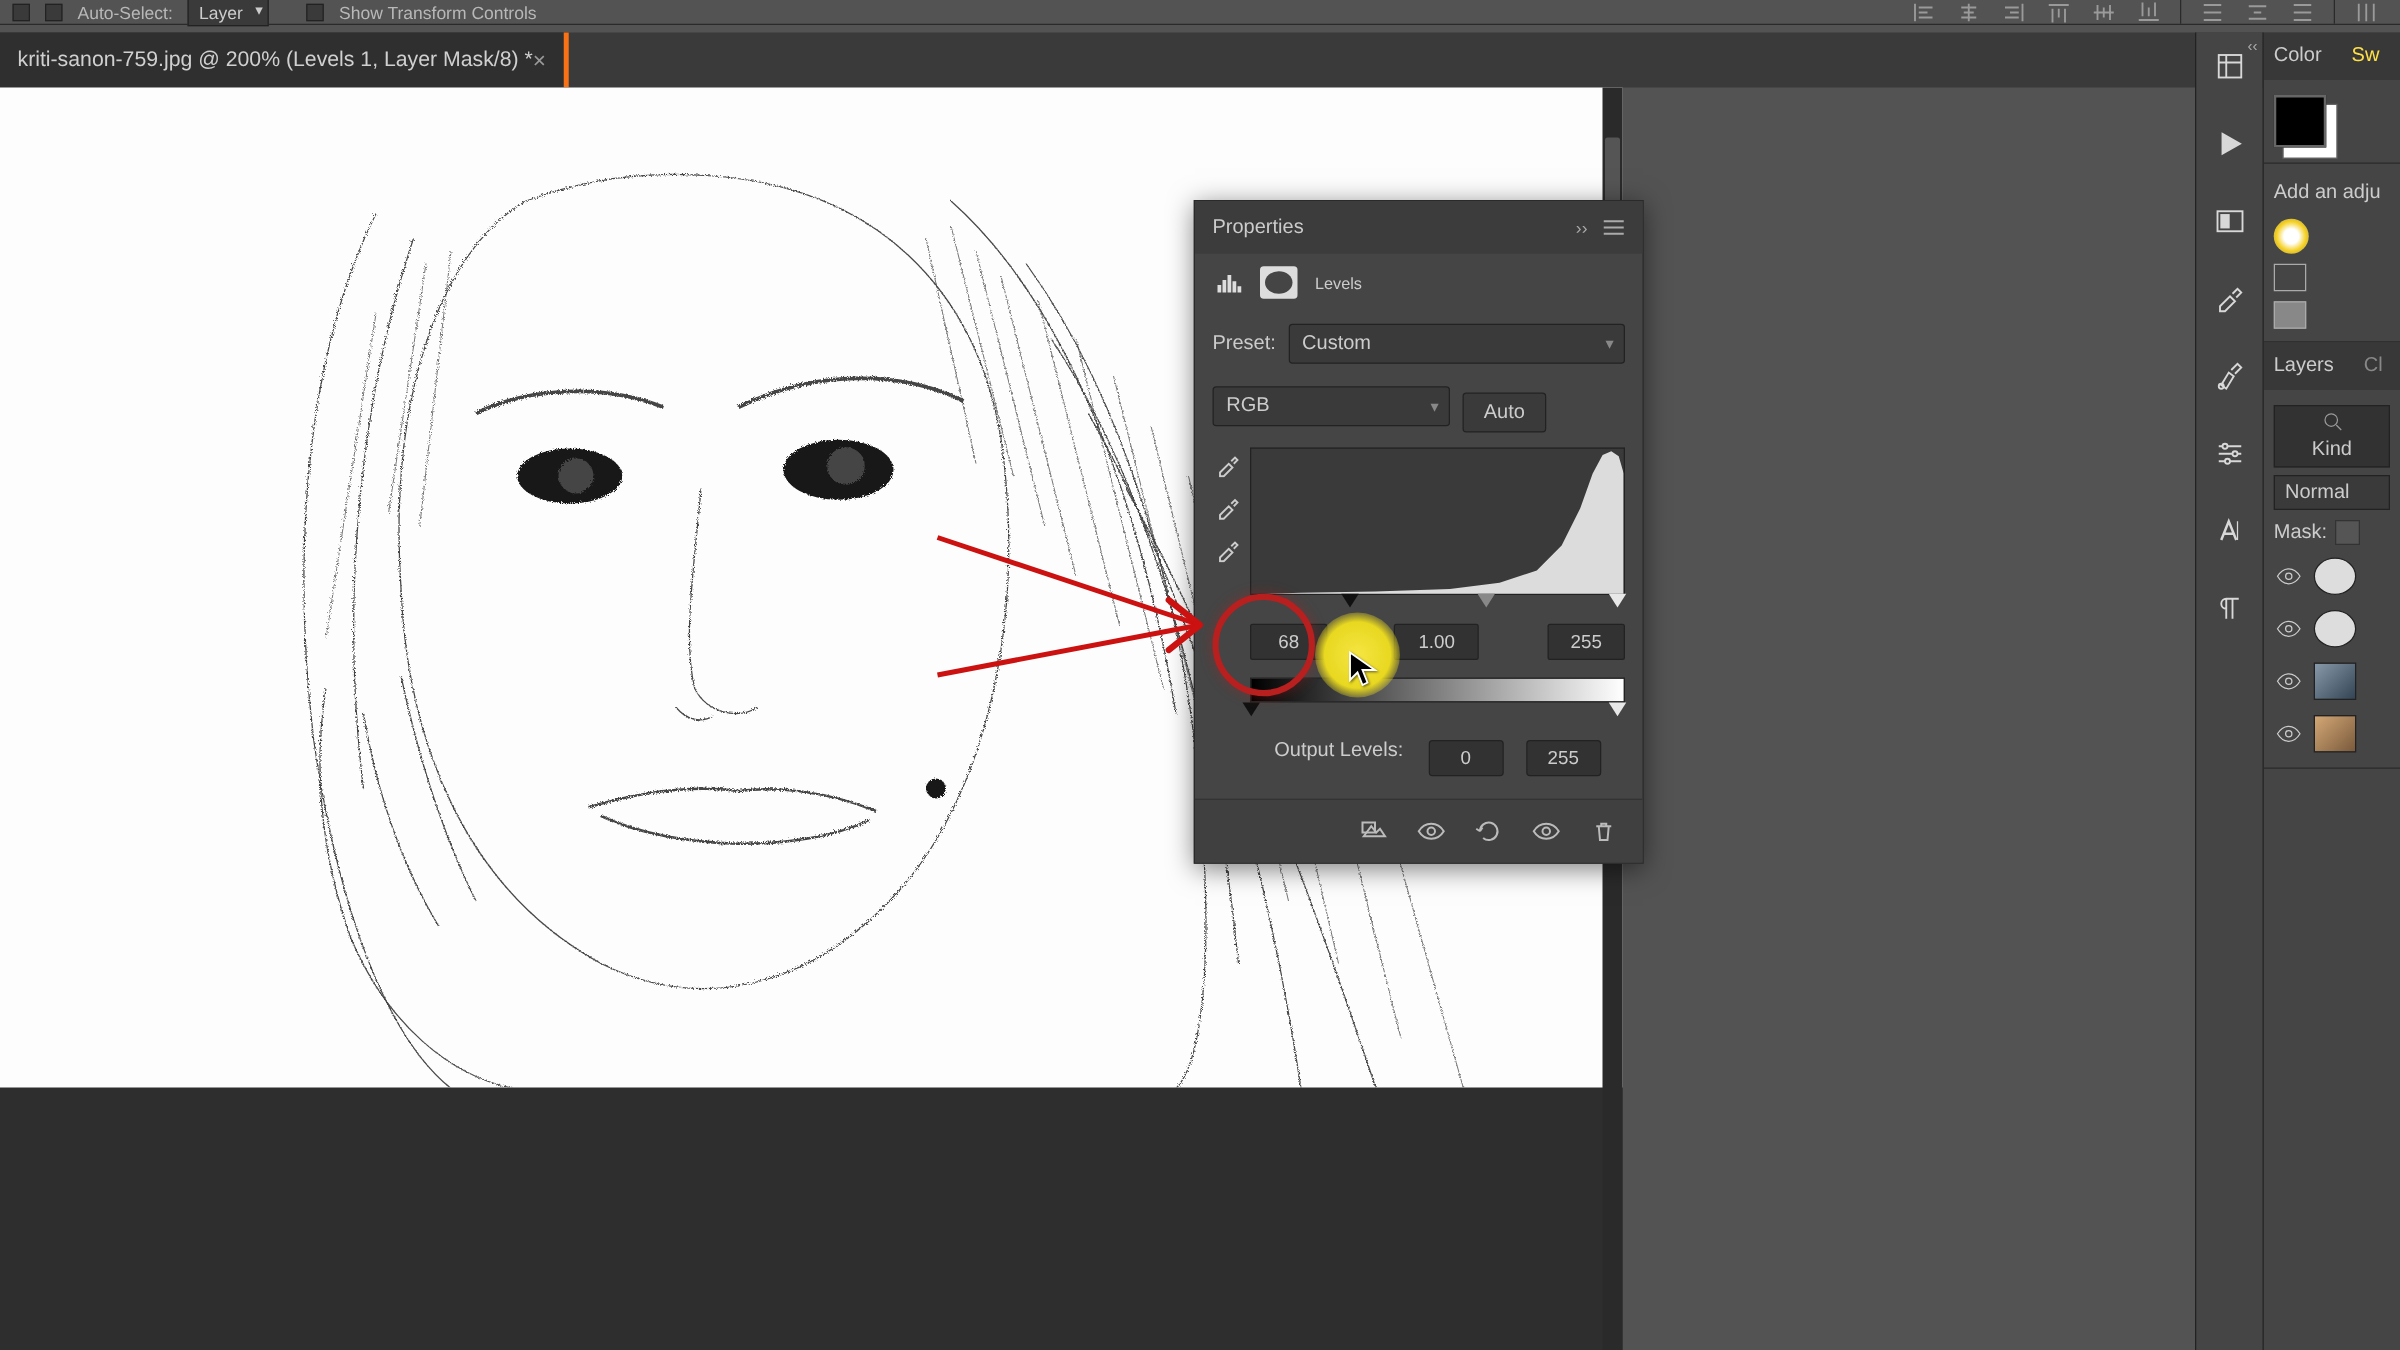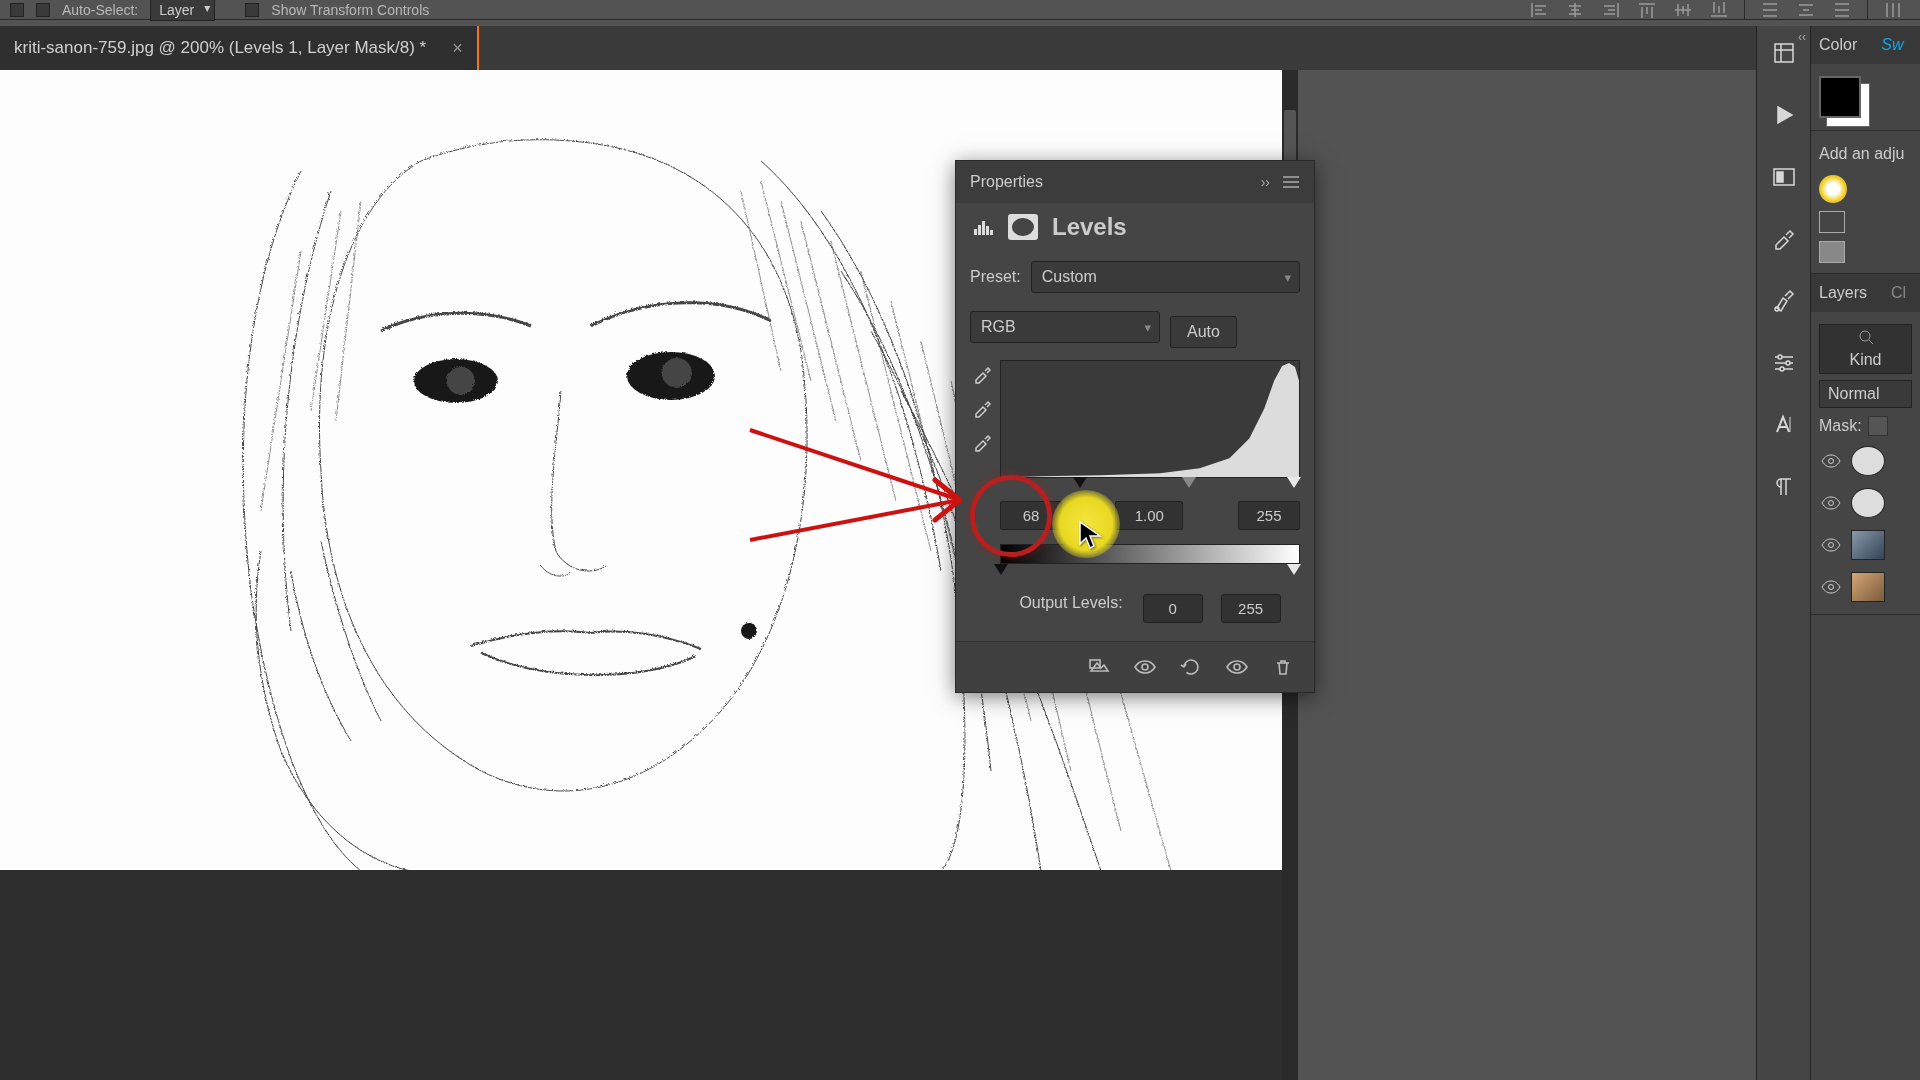--- a/index.html
+++ b/index.html
@@ -9,21 +9,21 @@
 .options-bar { position: absolute; top: 0; left: 0; right: 0; height: 20px; background: #535353; border-bottom: 1px solid #2a2a2a; display: flex; align-items: center; padding: 0 10px; gap: 12px; color: #b8b8b8; font-size: 14px; }
 .opt-check { width: 14px; height: 14px; background: #3a3a3a; border: 1px solid #222; }
 .opt-dropdown { background: #3a3a3a; border: 1px solid #222; padding: 2px 20px 2px 8px; color: #ccc; position: relative; font-size: 14px; }
 .opt-dropdown::after { content: "▾"; position: absolute; right: 4px; top: 1px; font-size: 12px; }
 .align-group { display: flex; gap: 2px; margin-left: auto; }
 .align-btn { width: 34px; height: 22px; display: flex; align-items: center; justify-content: center; }
 .align-btn svg { stroke: #9a9a9a; stroke-width: 1.5; fill: none; }
 
 
 .tab-strip { position: absolute; top: 26px; left: 0; right: 0; height: 44px; background: #3a3a3a; display: flex; align-items: center; }
-.doc-tab { height: 44px; background: #2f2f2f; color: #d0d0d0; font-size: 17px; padding: 0 14px; display: flex; align-items: center; gap: 26px; border-right: 2px solid #f97316; }
+.doc-tab { height: 44px; background: #2f2f2f; color: #d0d0d0; font-size: 17px; padding: 0 14px; display: flex; align-items: center; gap: 0; border-right: 4px solid #f97316; }
 .tab-close { color: #999; font-size: 18px; cursor: pointer; }
 
 
 .canvas-holder { position: absolute; top: 70px; left: 0; width: 1298px; bottom: 0; background: #2e2e2e; }
 .canvas { position: absolute; top: 0; left: 0; width: 1298px; height: 800px; background: #fdfdfd; overflow: hidden; }
 .sketch { position: absolute; inset: 0; opacity: 0.9; }
 .sketch path { stroke: #333; fill: none; }
 .scroll-v { position: absolute; right: 0; top: 0; width: 16px; height: 100%; background: #2a2a2a; }
 .scroll-v .thumb { position: absolute; top: 40px; left: 2px; width: 12px; height: 120px; background: #555; border-radius: 2px; }
 
@@ -59,21 +59,21 @@
 .prop-header .title { flex: 1; font-weight: 500; }
 .prop-header .collapse-r { font-size: 14px; color: #aaa; margin-right: 12px; }
 .prop-header .menu { width: 18px; height: 14px; }
 .prop-header .menu svg { stroke: #aaa; }
 
 .prop-sub { display: flex; align-items: center; gap: 8px; padding: 10px 14px; }
 .hist-ic, .mask-ic { width: 30px; height: 26px; display: flex; align-items: center; justify-content: center; }
 .hist-ic svg { fill: #ddd; }
 .mask-ic { background: #ddd; border-radius: 3px; position: relative; }
 .mask-ic::after { content: ""; position: absolute; inset: 4px; border-radius: 50%; background: #454545; }
-.sub-title { font-size: 24px; margin-left: 6px; font-weight: 700; text-align: right; }
+.sub-title { font-size: 13px; margin-left: 6px; font-weight: 400; text-align: right; }
 
 .prop-body { padding: 10px 14px 18px; }
 .row { display: flex; align-items: center; gap: 10px; margin-bottom: 12px; }
 .row label { flex: 0 0 auto; }
 .dd { flex: 1; background: #3a3a3a; border: 1px solid #222; padding: 6px 10px; position: relative; border-radius: 3px; }
 .dd::after { content: "▾"; position: absolute; right: 8px; top: 50%; transform: translateY(-50%); color: #888; font-size: 13px; }
 .btn-auto { background: #3a3a3a; border: 1px solid #222; padding: 6px 16px; border-radius: 3px; cursor: pointer; margin-top: 11px; }
 
 .levels-area { display: flex; gap: 6px; }
 .eyedrops { display: flex; flex-direction: column; gap: 10px; padding-top: 2px; }
@@ -410,21 +410,21 @@
   <div class="dock-icon">
       <svg width="26" height="26" viewBox="0 0 26 26">
         <path d="M10 5h10M10 5v16M15 5v16M10 5a4 4 0 0 0 0 8"></path>
       </svg>
     </div>
 </div>
 
 <div class="right-panels">
   <div class="rp-tabs">
     <span>Color</span>
-    <span style="color:#0ea5e9;font-style:italic;">Sw</span>
+    <span style="color:#fde047;">Sw</span>
   </div>
   <div class="rp-section">
     <div class="rp-swatch"></div>
   </div>
   <div class="rp-section">
     <div style="padding:8px 0;">Add an adju</div>
     <div class="rp-row">
         <div class="adj-icon" style="background:radial-gradient(circle,#fff 30%,#f5d020 60%,#888);"></div>
       </div>
     <div class="rp-row">

